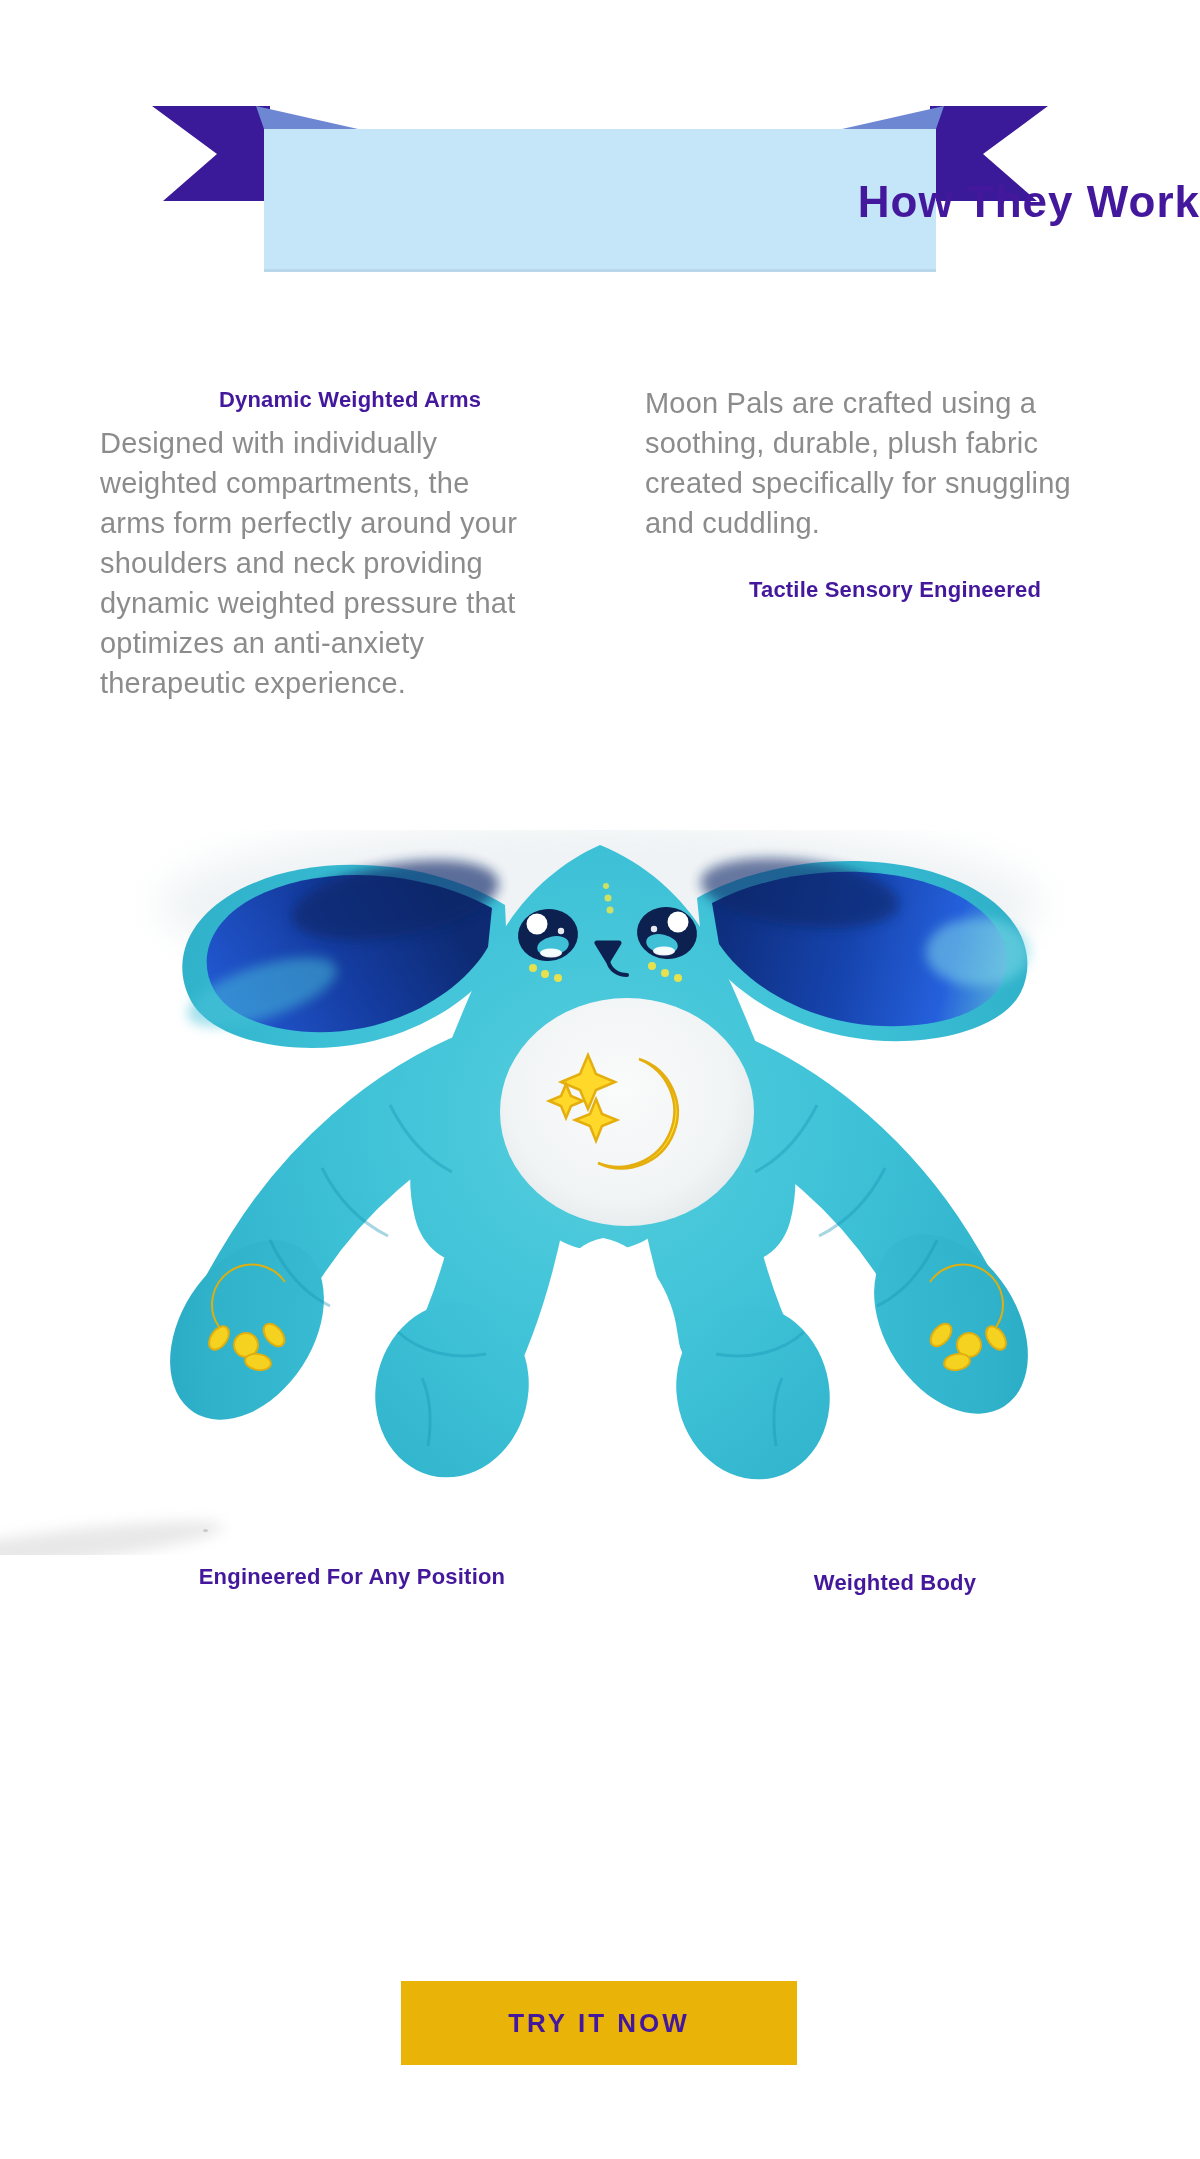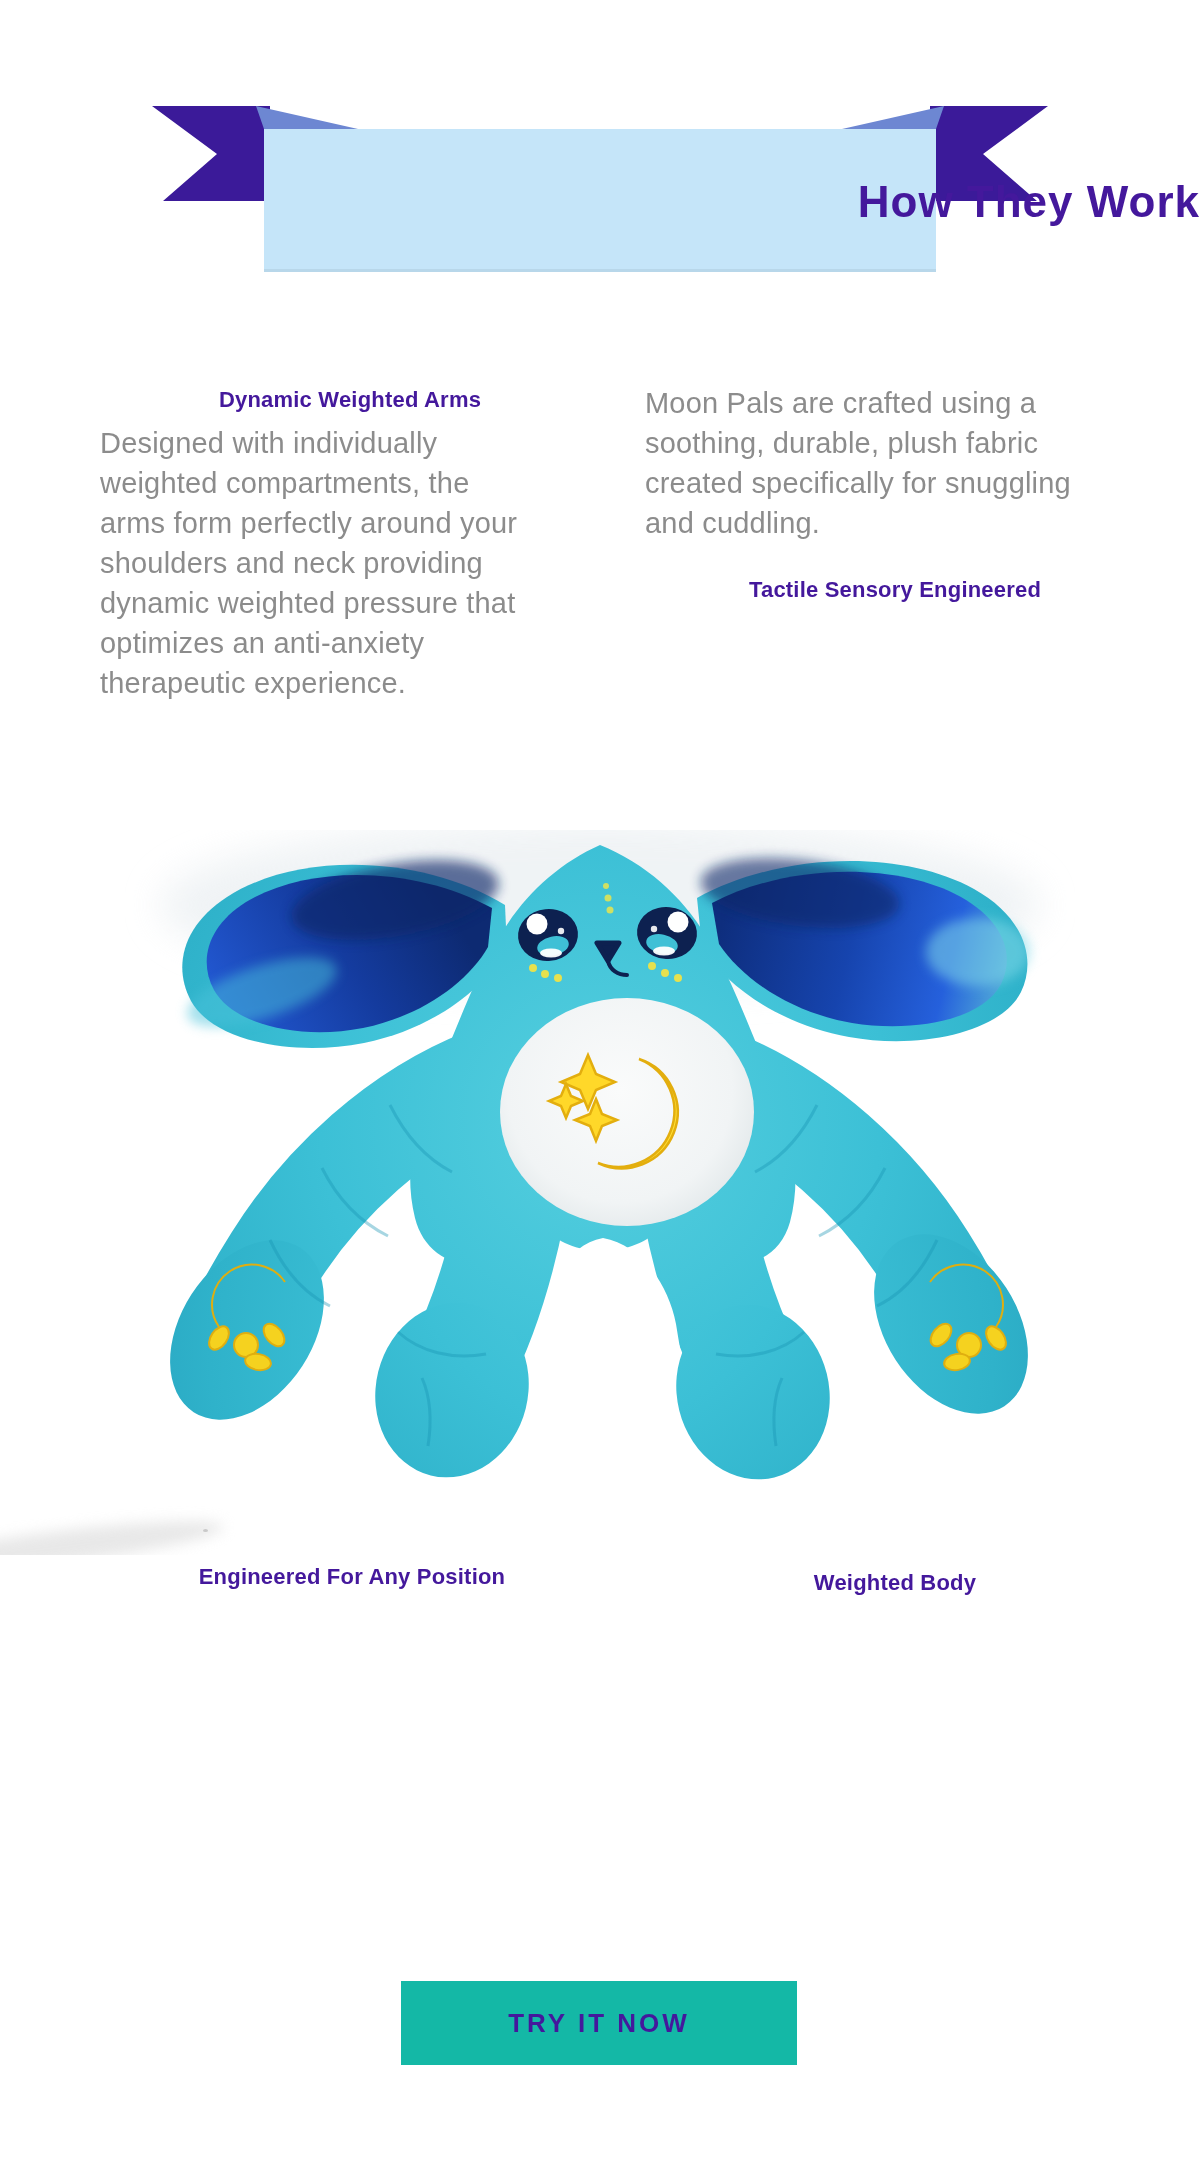--- a/index.html
+++ b/index.html
@@ -24,21 +24,21 @@
     letter-spacing:0.2px;white-space:pre-line;}
 
   
   .plush-svg{position:absolute;left:125px;top:830px;}
   .corner-shadow{position:absolute;left:0;top:1495px;}
   .speck{position:absolute;left:203px;top:1529px;width:5px;height:3px;
     background:#c9c9c9;border-radius:50%;}
 
   
   .cta{position:absolute;left:401px;top:1981px;width:396px;height:84px;
-    background:#14b8a6;color:#44189c;display:flex;align-items:center;justify-content:center;
+    background:#eab308;color:#44189c;display:flex;align-items:center;justify-content:center;
     font-size:26px;font-weight:bold;letter-spacing:3px;text-decoration:none;cursor:pointer;}
 </style>
 </head>
 <body>
 
 <svg class="banner-svg" width="1200" height="290" viewBox="0 0 1200 290">
   <g>
     <path d="M152,106 L270,106 L270,201 L163,201 L217,154 Z" fill="#3b1a99"></path>
   </g>
   <g>

